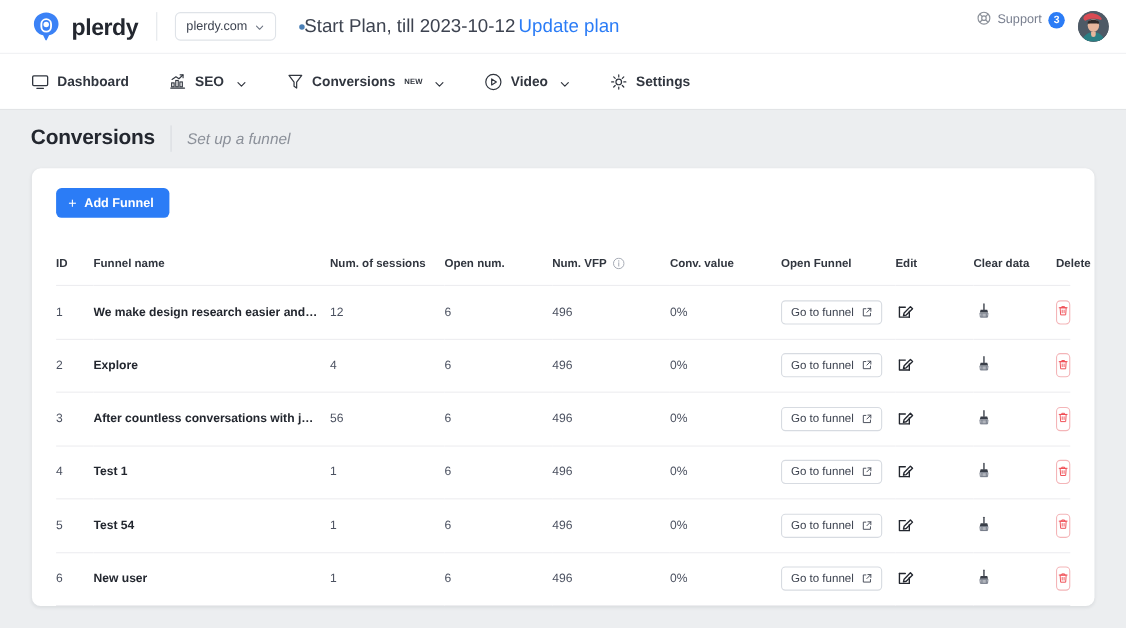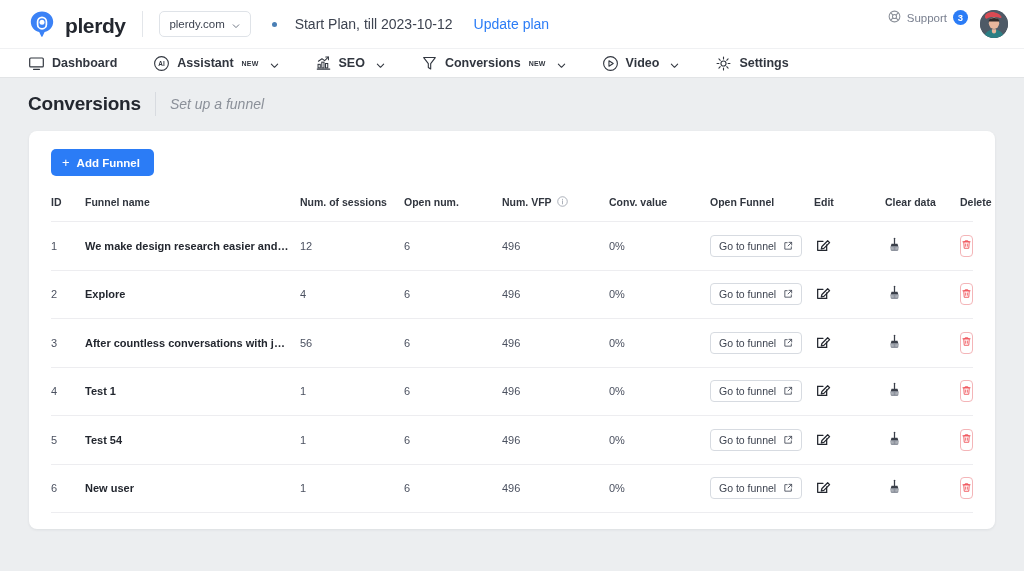--- a/index.html
+++ b/index.html
@@ -29,40 +29,40 @@
     height:26px; min-width:92px;
     border:1px solid #dfe3e8; border-radius:5px;
     background:#fff;
     display:flex; align-items:center; justify-content:center; gap:7px;
     padding:0 9px; font-size:11.5px; color:#3d4350;
     cursor:pointer;
     text-align:right;
   }
   .caret{ width:8px; height:8px; display:inline-block; }
 
-  .plan{ display:flex; align-items:center; gap:18px; margin-left:21px; font-size:14px; color:#3d4350; }
+  .plan{ display:flex; align-items:center; gap:0; margin-left:21px; font-size:17px; color:#3d4350; }
   .plan-dot{ width:5px; height:5px; border-radius:50%; background:#4a7fb5; display:inline-block; }
   .plan-link{ color:#2b7cf6; cursor:pointer; margin-left:3px; }
 
   .topbar-right{ margin-left:auto; display:flex; align-items:flex-start; gap:12px; }
   .support{ display:flex; align-items:center; gap:6px; font-size:11.5px; color:#7a8090; cursor:pointer;}
   .support-badge{
     background:#2b7cf6; color:#fff; font-size:9.5px; font-weight:700;
     width:15px; height:15px; border-radius:50%;
     display:flex; align-items:center; justify-content:center;
   }
   .avatar{
     width:28px; height:28px; border-radius:50%;
     background:linear-gradient(160deg,#5d6a78 0%,#3d4854 60%,#2b333d 100%);
     overflow:hidden; position:relative; cursor:pointer; flex:0 0 28px;
   }
 
   
   .navbar{
-    height:29px; background:#fff;
+    height:51px; background:#fff;
     border-top:1px solid #f0f1f3;
     display:flex; align-items:center;
     padding:0 28px; gap:0;
     box-shadow:0 1px 0 rgba(0,0,0,0.04);
   }
   .nav-item{
     display:flex; align-items:center; gap:7px;
     font-size:12.5px; font-weight:600; color:#31363f;
     padding:0 14px 0 0; margin-right:22px;
     cursor:pointer; white-space:nowrap; height:100%;
@@ -96,21 +96,21 @@
     height:27px; background:#2b7cf6; color:#fff;
     border:none; border-radius:5px;
     font-family:inherit; font-size:11.5px; font-weight:600;
     padding:0 14px 0 11px;
     display:inline-flex; align-items:center; gap:7px;
     cursor:pointer;
   }
   .plus{ font-size:13px; font-weight:500; line-height:1; }
 
   
-  table{ width:100%; border-collapse:collapse; margin-top:20px; table-layout:fixed; }
+  table{ width:100%; border-collapse:collapse; margin-top:36px; table-layout:fixed; }
   thead th{
     text-align:left; font-size:10.5px; font-weight:700; color:#31363f;
     padding:0 0 13px 0; white-space:nowrap;
   }
   .th-inner{ display:flex; align-items:flex-start; gap:5px; }
   .info-ico{ width:11px; height:11px; flex:0 0 11px; }
 
   tbody td{
     font-size:11px; color:#4b5160;
     padding:0; height:48.5px;
@@ -225,35 +225,20 @@
     <span class="nav-ico">
       <svg viewBox="0 0 20 20" width="17" height="17">
         <rect x="2" y="3.5" width="16" height="10.5" rx="1.2" fill="none" stroke="#31363f" stroke-width="1.4"></rect>
         <path d="M6.5 16.8h7" stroke="#31363f" stroke-width="1.4" stroke-linecap="round"></path>
       </svg>
     </span>
     <span>Dashboard</span>
   </div>
 
 
-  <div class="nav-item">
-    <span class="nav-ico">
-      <svg viewBox="0 0 20 20" width="17" height="17">
-        <circle cx="10" cy="10" r="8.1" fill="none" stroke="#31363f" stroke-width="1.3"></circle>
-        <text x="10" y="13.3" text-anchor="middle" font-family="Liberation Sans, sans-serif" font-size="7.6" font-weight="600" fill="#31363f">AI</text>
-      </svg>
-    </span>
-    <span>Assistant</span>
-    <span class="badge-new">NEW</span>
-    <span class="nav-caret">
-      <svg viewBox="0 0 10 10" width="9" height="9">
-          <path d="M1.5 3.5L5 7l3.5-3.5" fill="none" stroke="#31363f" stroke-width="1.2" stroke-linecap="round" stroke-linejoin="round"></path>
-        </svg>
-    </span>
-  </div>
 
 
   <div class="nav-item">
     <span class="nav-ico">
       <svg viewBox="0 0 20 20" width="17" height="17">
         <path d="M2.6 16.6h14.8" stroke="#31363f" stroke-width="1.3" stroke-linecap="round"></path>
         <rect x="3.6" y="11" width="2.6" height="4.2" fill="none" stroke="#31363f" stroke-width="1.2"></rect>
         <rect x="8" y="8.4" width="2.6" height="6.8" fill="none" stroke="#31363f" stroke-width="1.2"></rect>
         <rect x="12.4" y="10" width="2.6" height="5.2" fill="none" stroke="#31363f" stroke-width="1.2"></rect>
         <path d="M4 7.4l4.2-3 3.2 2.2 4.2-4" fill="none" stroke="#31363f" stroke-width="1.2" stroke-linecap="round" stroke-linejoin="round"></path>

